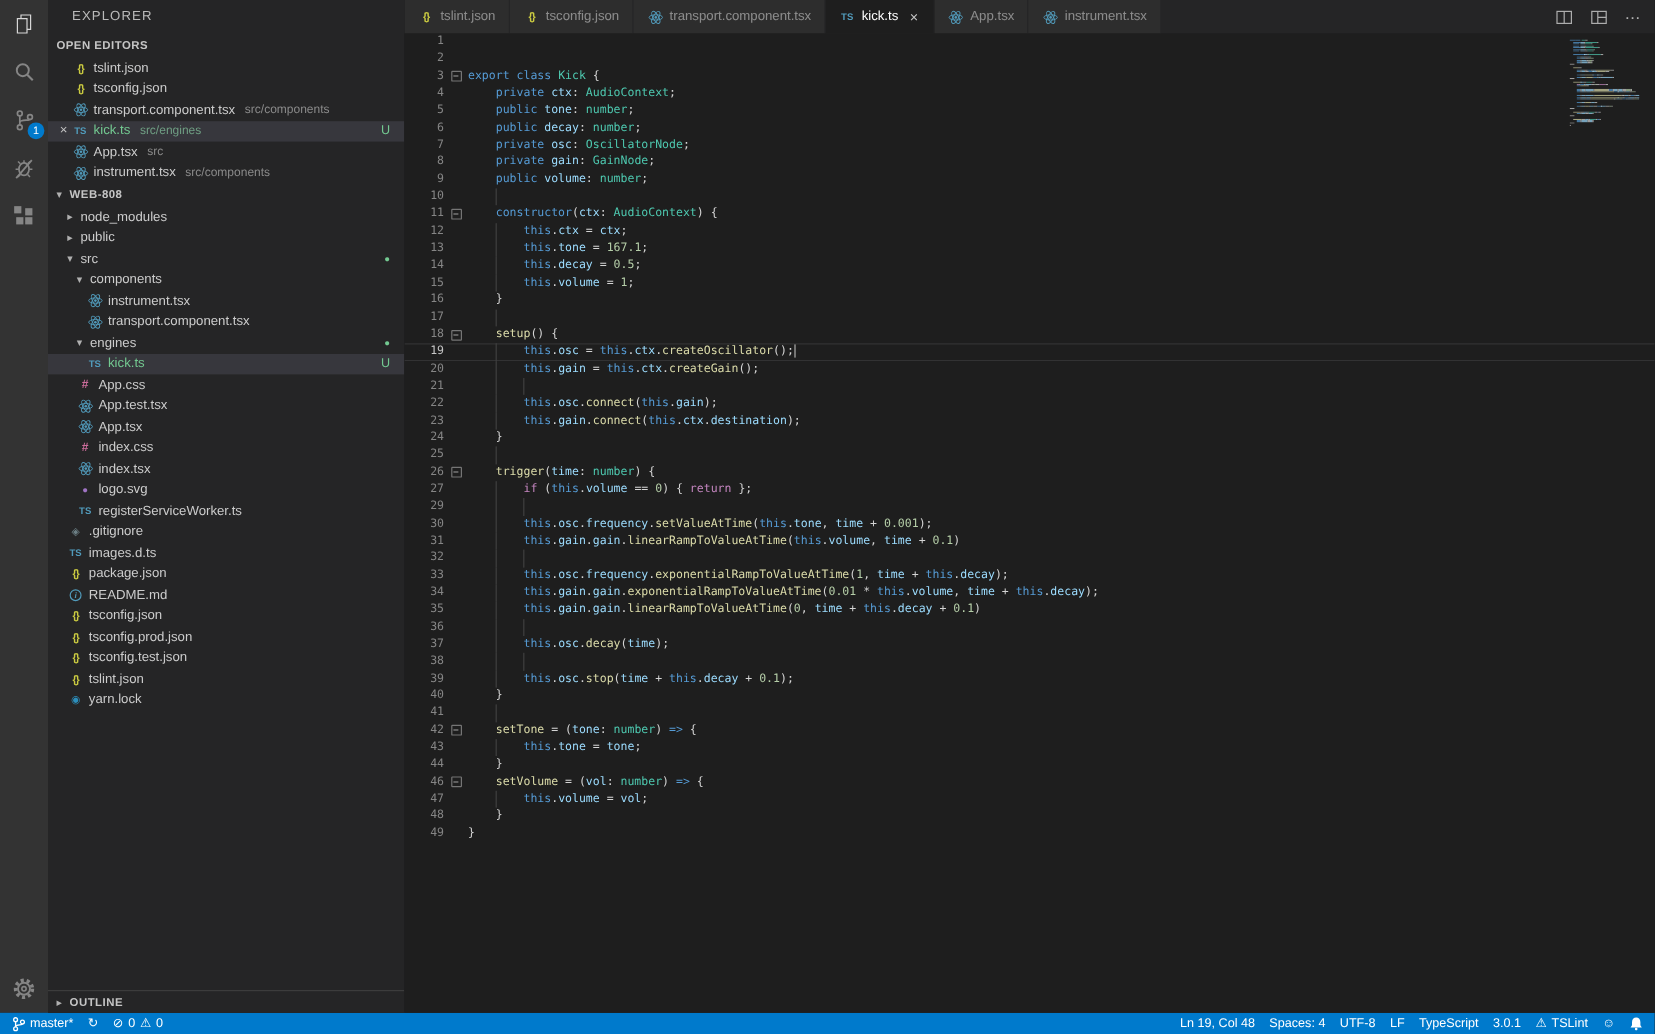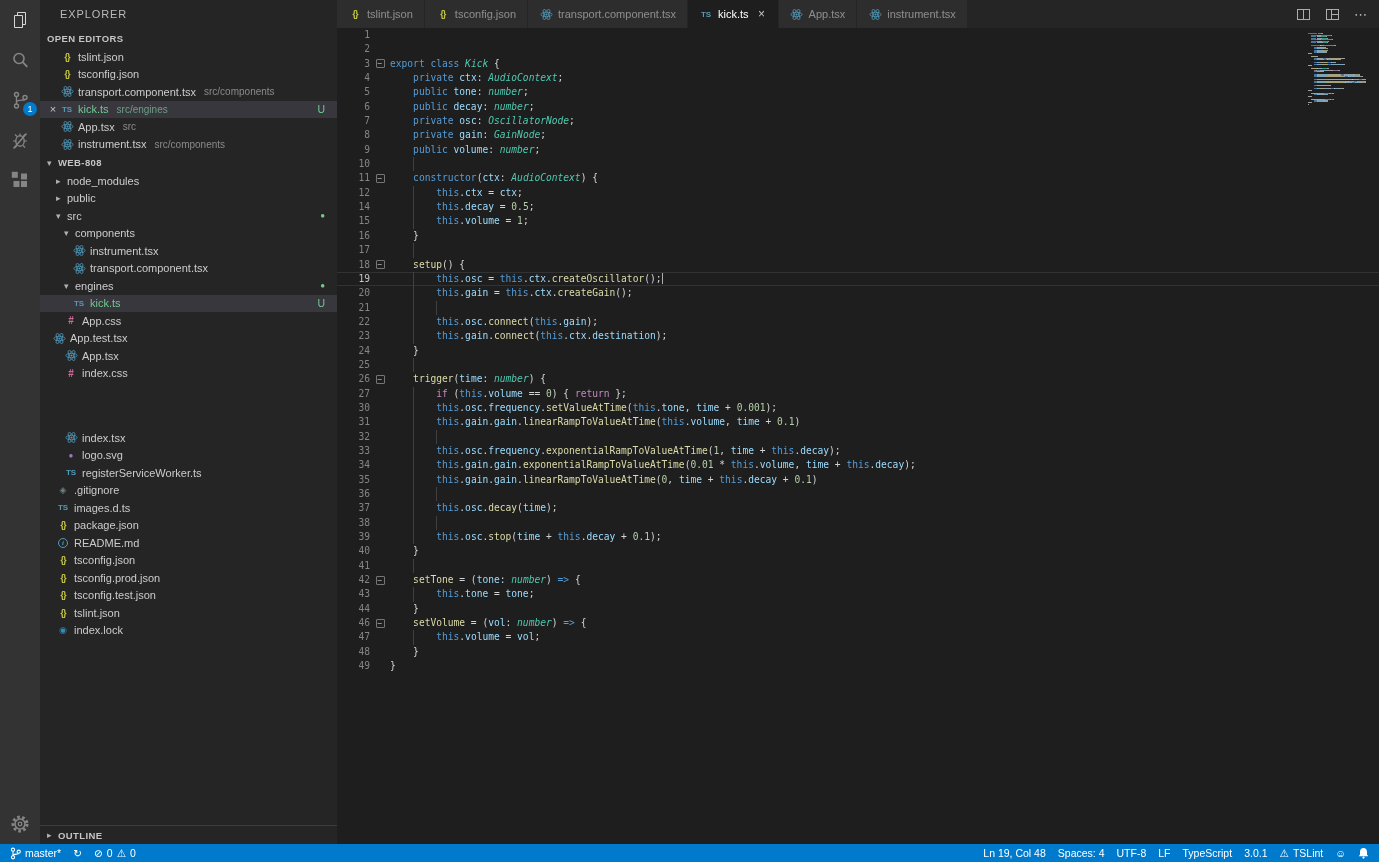--- a/index.html
+++ b/index.html
@@ -63,21 +63,21 @@
   .cl{display:flex;height:14.35px;line-height:14.35px;position:relative;}
   .cl.cur{box-shadow:inset 0 1px 0 #323233,inset 0 -1px 0 #323233;justify-content:center;}
   .ln{width:33px;text-align:right;color:#858585;flex:none;}
   .cl.cur .ln{color:#c6c6c6;}
   .foldc{width:20px;flex:none;display:flex;align-items:center;justify-content:center;}
   .fold-box{width:9px;height:9px;border:1px solid #757575;border-radius:1px;color:#bababa;background:#1e1e1e;
     font-size:8px;line-height:7px;text-align:center;}
   .lc{flex:1;white-space:pre;position:relative;color:#d4d4d4;}
   .guide{position:absolute;top:0;bottom:0;width:1px;background:#404040;}
   .caret{display:inline-block;width:1.5px;height:11px;background:#aeafad;vertical-align:middle;}
-  .tk-k{color:#569cd6;}.tk-c{color:#c586c0;}.tk-t{color:#4ec9b0;font-style:italic;}.tk-v{color:#9cdcfe;}
+  .tk-k{color:#569cd6;}.tk-c{color:#c586c0;}.tk-t{color:#4ec9b0;}.tk-v{color:#9cdcfe;}
   .tk-f{color:#dcdcaa;}.tk-n{color:#b5cea8;}.tk-p{color:#d4d4d4;}
 
   .minimap{position:absolute;top:2px;right:13px;width:58px;overflow:hidden;cursor:pointer;}
   .mm-line{display:flex;height:1.1px;margin-bottom:.45px;overflow:hidden;}
   .mm-seg{flex:none;height:100%;opacity:.7;}
 
   
   .statusbar{height:18px;background:#007acc;color:#ffffff;display:flex;justify-content:space-between;
     align-items:center;font-size:10.5px;flex:none;}
   .sb-left,.sb-right{display:flex;height:100%;align-items:center;text-align:center;}
@@ -283,61 +283,61 @@
           </div>
           <div class="row selected" style="padding-left: 32px;">
             <span class="fi fi-ts">TS</span>
             <span class="label label-untracked">kick.ts</span>
             <span class="badge-u">U</span>
           </div>
           <div class="row" style="padding-left: 24px;">
             <span class="fi fi-css">#</span>
             <span class="label">App.css</span>
           </div>
-          <div class="row" style="padding-left: 12px;">
-            <span class="icon-wrap fi">
-              <svg width="13" height="13" viewBox="0 0 13 13">
-                <g fill="none" stroke="#519aba" stroke-width="0.8">
-                  <ellipse cx="6.5" cy="6.5" rx="5.6" ry="2.2"></ellipse>
-                  <ellipse cx="6.5" cy="6.5" rx="5.6" ry="2.2" transform="rotate(60 6.5 6.5)"></ellipse>
-                  <ellipse cx="6.5" cy="6.5" rx="5.6" ry="2.2" transform="rotate(120 6.5 6.5)"></ellipse>
-                </g>
-                <circle cx="6.5" cy="6.5" r="1.1" fill="#519aba"></circle>
-              </svg>
-            </span>
-            <span class="label">App.test.tsx</span>
-          </div>
           <div class="row" style="padding-left: 24px;">
             <span class="icon-wrap fi">
               <svg width="13" height="13" viewBox="0 0 13 13">
                 <g fill="none" stroke="#519aba" stroke-width="0.8">
                   <ellipse cx="6.5" cy="6.5" rx="5.6" ry="2.2"></ellipse>
                   <ellipse cx="6.5" cy="6.5" rx="5.6" ry="2.2" transform="rotate(60 6.5 6.5)"></ellipse>
                   <ellipse cx="6.5" cy="6.5" rx="5.6" ry="2.2" transform="rotate(120 6.5 6.5)"></ellipse>
                 </g>
                 <circle cx="6.5" cy="6.5" r="1.1" fill="#519aba"></circle>
               </svg>
             </span>
-            <span class="label">App.tsx</span>
+            <span class="label">App.test.tsx</span>
           </div>
           <div class="row" style="padding-left: 24px;">
-            <span class="fi fi-css">#</span>
-            <span class="label">index.css</span>
-          </div>
-          <div class="row" style="padding-left: 24px; margin-top: 47px;">
             <span class="icon-wrap fi">
               <svg width="13" height="13" viewBox="0 0 13 13">
                 <g fill="none" stroke="#519aba" stroke-width="0.8">
                   <ellipse cx="6.5" cy="6.5" rx="5.6" ry="2.2"></ellipse>
                   <ellipse cx="6.5" cy="6.5" rx="5.6" ry="2.2" transform="rotate(60 6.5 6.5)"></ellipse>
                   <ellipse cx="6.5" cy="6.5" rx="5.6" ry="2.2" transform="rotate(120 6.5 6.5)"></ellipse>
                 </g>
                 <circle cx="6.5" cy="6.5" r="1.1" fill="#519aba"></circle>
               </svg>
             </span>
+            <span class="label">App.tsx</span>
+          </div>
+          <div class="row" style="padding-left: 24px;">
+            <span class="fi fi-css">#</span>
+            <span class="label">index.css</span>
+          </div>
+          <div class="row" style="padding-left: 24px;">
+            <span class="icon-wrap fi">
+              <svg width="13" height="13" viewBox="0 0 13 13">
+                <g fill="none" stroke="#519aba" stroke-width="0.8">
+                  <ellipse cx="6.5" cy="6.5" rx="5.6" ry="2.2"></ellipse>
+                  <ellipse cx="6.5" cy="6.5" rx="5.6" ry="2.2" transform="rotate(60 6.5 6.5)"></ellipse>
+                  <ellipse cx="6.5" cy="6.5" rx="5.6" ry="2.2" transform="rotate(120 6.5 6.5)"></ellipse>
+                </g>
+                <circle cx="6.5" cy="6.5" r="1.1" fill="#519aba"></circle>
+              </svg>
+            </span>
             <span class="label">index.tsx</span>
           </div>
           <div class="row" style="padding-left: 24px;">
             <span class="fi fi-svg">●</span>
             <span class="label">logo.svg</span>
           </div>
           <div class="row" style="padding-left: 24px;">
             <span class="fi fi-ts">TS</span>
             <span class="label">registerServiceWorker.ts</span>
           </div>
@@ -370,21 +370,21 @@
           <div class="row" style="padding-left: 16px;">
             <span class="fi fi-json">{}</span>
             <span class="label">tsconfig.test.json</span>
           </div>
           <div class="row" style="padding-left: 16px;">
             <span class="fi fi-json">{}</span>
             <span class="label">tslint.json</span>
           </div>
           <div class="row" style="padding-left: 16px;">
             <span class="fi fi-yarn">◉</span>
-            <span class="label">index.lock</span>
+            <span class="label">yarn.lock</span>
           </div>
         </div>
       <div class="section-header outline-header">
         <span class="twisty">▸</span>
         <span>OUTLINE</span>
       </div>
     </aside>
 
     <main class="editor-area">
       <div class="tabbar">
@@ -522,20 +522,25 @@
                 <span class="fold-box">−</span>
               </span>
               <span class="lc"><span class="tk-p">    </span><span class="tk-k">constructor</span><span class="tk-p">(</span><span class="tk-v">ctx</span><span class="tk-p">: </span><span class="tk-t">AudioContext</span><span class="tk-p">) {</span></span>
             </div>
             <div class="cl">
               <span class="ln">12</span>
               <span class="foldc"></span>
               <span class="lc"><span class="guide" style="left: 23.12px;"></span><span class="tk-p">        </span><span class="tk-k">this</span><span class="tk-p">.</span><span class="tk-v">ctx</span><span class="tk-p"> = </span><span class="tk-v">ctx</span><span class="tk-p">;</span></span>
             </div>
             <div class="cl">
+              <span class="ln">13</span>
+              <span class="foldc"></span>
+              <span class="lc"><span class="guide" style="left: 23.12px;"></span><span class="tk-p">        </span><span class="tk-k">this</span><span class="tk-p">.</span><span class="tk-v">tone</span><span class="tk-p"> = </span><span class="tk-n">167.1</span><span class="tk-p">;</span></span>
+            </div>
+            <div class="cl">
               <span class="ln">14</span>
               <span class="foldc"></span>
               <span class="lc"><span class="guide" style="left: 23.12px;"></span><span class="tk-p">        </span><span class="tk-k">this</span><span class="tk-p">.</span><span class="tk-v">decay</span><span class="tk-p"> = </span><span class="tk-n">0.5</span><span class="tk-p">;</span></span>
             </div>
             <div class="cl">
               <span class="ln">15</span>
               <span class="foldc"></span>
               <span class="lc"><span class="guide" style="left: 23.12px;"></span><span class="tk-p">        </span><span class="tk-k">this</span><span class="tk-p">.</span><span class="tk-v">volume</span><span class="tk-p"> = </span><span class="tk-n">1</span><span class="tk-p">;</span></span>
             </div>
             <div class="cl">
@@ -594,20 +599,25 @@
               <span class="ln">26</span>
               <span class="foldc">
                 <span class="fold-box">−</span>
               </span>
               <span class="lc"><span class="tk-p">    </span><span class="tk-f">trigger</span><span class="tk-p">(</span><span class="tk-v">time</span><span class="tk-p">: </span><span class="tk-t">number</span><span class="tk-p">) {</span></span>
             </div>
             <div class="cl">
               <span class="ln">27</span>
               <span class="foldc"></span>
               <span class="lc"><span class="guide" style="left: 23.12px;"></span><span class="tk-p">        </span><span class="tk-c">if</span><span class="tk-p"> (</span><span class="tk-k">this</span><span class="tk-p">.</span><span class="tk-v">volume</span><span class="tk-p"> == </span><span class="tk-n">0</span><span class="tk-p">) { </span><span class="tk-c">return</span><span class="tk-p"> };</span></span>
+            </div>
+            <div class="cl">
+              <span class="ln">29</span>
+              <span class="foldc"></span>
+              <span class="lc"><span class="guide" style="left: 23.12px;"></span><span class="guide" style="left: 46.24px;"></span></span>
             </div>
             <div class="cl">
               <span class="ln">30</span>
               <span class="foldc"></span>
               <span class="lc"><span class="guide" style="left: 23.12px;"></span><span class="tk-p">        </span><span class="tk-k">this</span><span class="tk-p">.</span><span class="tk-v">osc</span><span class="tk-p">.</span><span class="tk-v">frequency</span><span class="tk-p">.</span><span class="tk-f">setValueAtTime</span><span class="tk-p">(</span><span class="tk-k">this</span><span class="tk-p">.</span><span class="tk-v">tone</span><span class="tk-p">, </span><span class="tk-v">time</span><span class="tk-p"> + </span><span class="tk-n">0.001</span><span class="tk-p">);</span></span>
             </div>
             <div class="cl">
               <span class="ln">31</span>
               <span class="foldc"></span>
               <span class="lc"><span class="guide" style="left: 23.12px;"></span><span class="tk-p">        </span><span class="tk-k">this</span><span class="tk-p">.</span><span class="tk-v">gain</span><span class="tk-p">.</span><span class="tk-v">gain</span><span class="tk-p">.</span><span class="tk-f">linearRampToValueAtTime</span><span class="tk-p">(</span><span class="tk-k">this</span><span class="tk-p">.</span><span class="tk-v">volume</span><span class="tk-p">, </span><span class="tk-v">time</span><span class="tk-p"> + </span><span class="tk-n">0.1</span><span class="tk-p">)</span></span>

